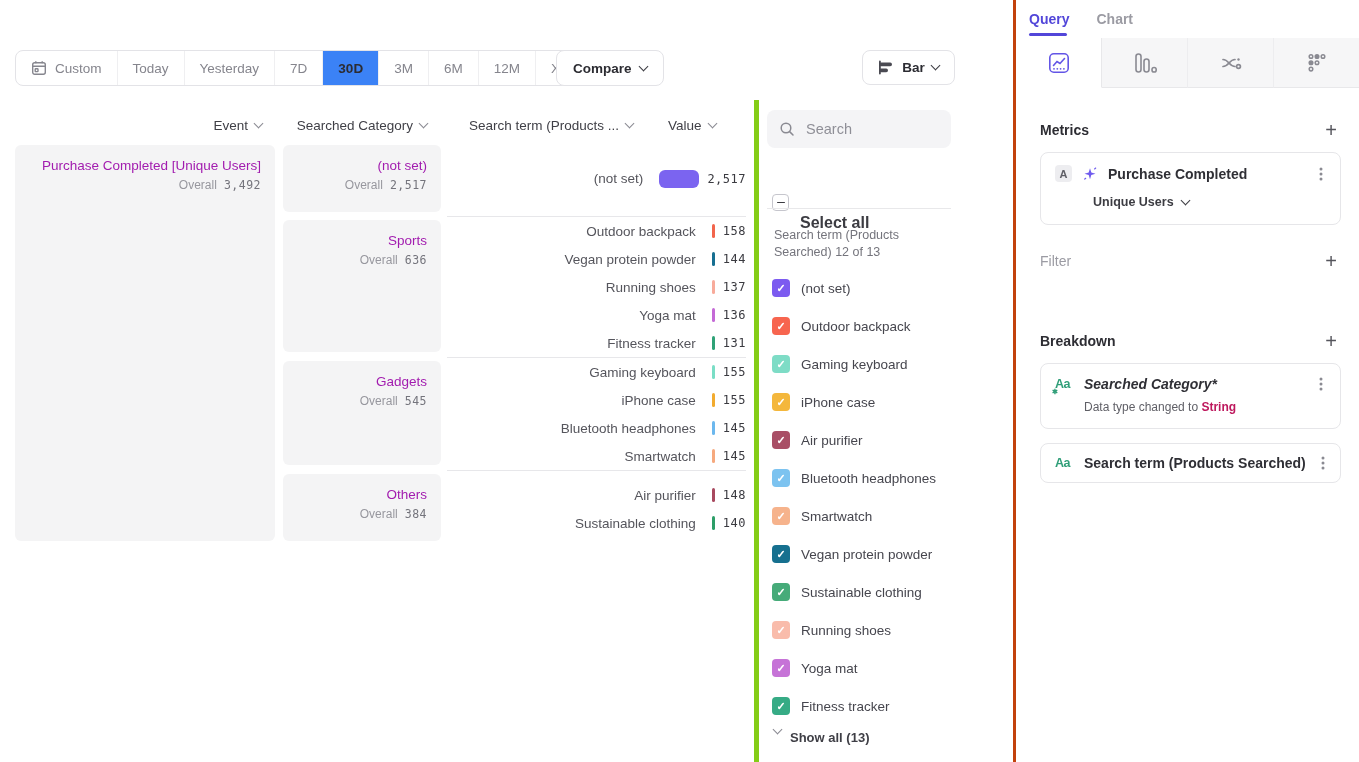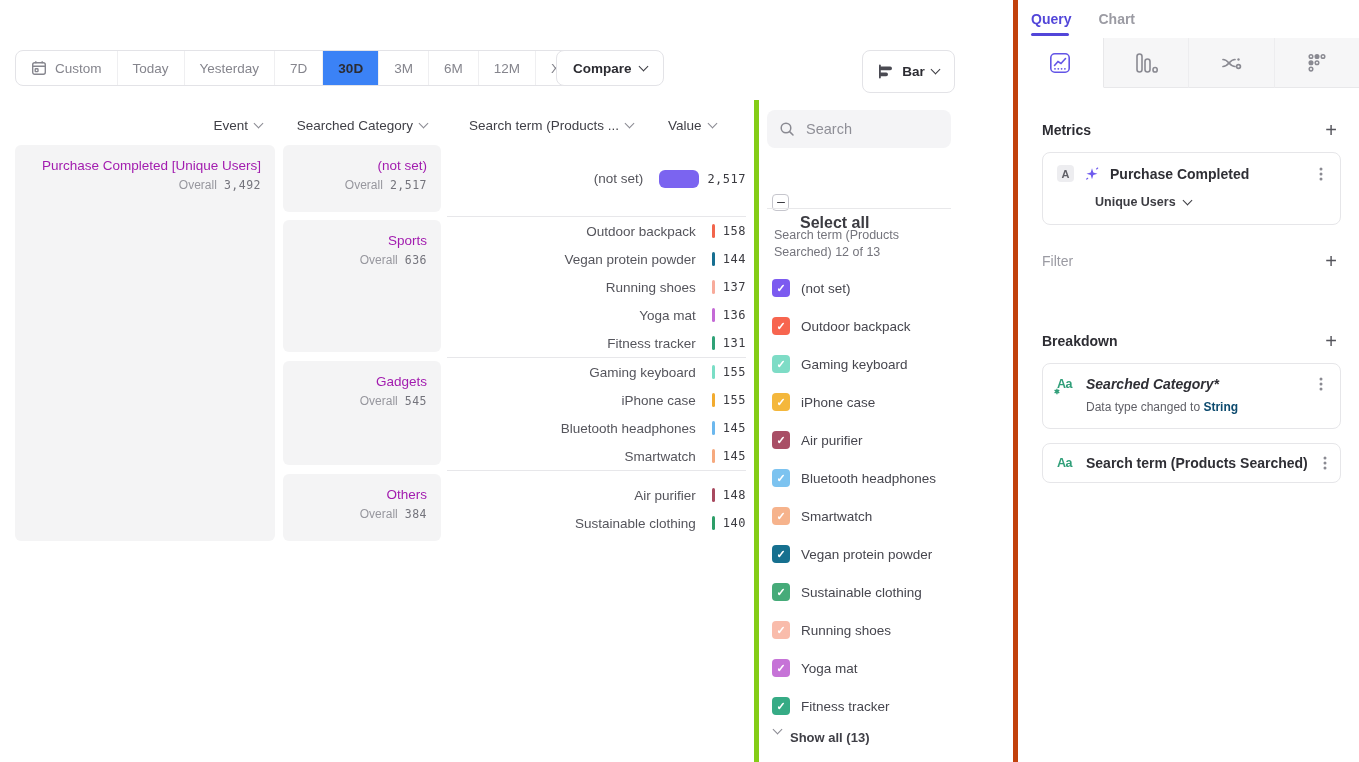--- a/index.html
+++ b/index.html
@@ -23,21 +23,21 @@
   .date-range{position:absolute;left:15px;top:50px;height:36px;display:flex;align-items:stretch;
         border:1px solid #e3e3e7;border-radius:8px;overflow:hidden;background:#fff;box-sizing:border-box;}
   .seg{display:flex;align-items:center;gap:8px;padding:0 15px;font-size:13.5px;color:#85858d;
         border-left:1px solid #efeff1;cursor:pointer;white-space:nowrap;}
   .seg:first-child{border-left:none;}
   .seg.active{background:#3b82f6;color:#2c2c32;font-weight:700;align-items:center;}
   .btn{position:absolute;top:50px;height:36px;display:flex;align-items:center;gap:8px;
         border:1px solid #e3e3e7;border-radius:8px;background:#fff;box-sizing:border-box;
         font-size:13.5px;font-weight:600;color:#2c2c32;cursor:pointer;}
   #compare-btn{left:556px;padding:0 16px;}
-  #chart-type-btn{left:862px;width:93px;height:43px;justify-content:center;gap:7px;}
+  #chart-type-btn{left:862px;width:93px;height:35px;justify-content:center;gap:7px;}
 
   
   .col-head{position:absolute;top:112px;height:26px;display:flex;align-items:center;gap:7px;
         font-size:13.5px;color:#3f3f46;cursor:pointer;}
   #head-event{left:15px;width:247px;justify-content:flex-end;}
   #head-category{left:283px;width:144px;justify-content:flex-end;}
   #head-term{left:447px;width:186px;justify-content:flex-end;}
   #head-value{left:668px;width:70px;}
   .cell{position:absolute;background:#f4f4f5;border-radius:6px;text-align:right;
         padding:13px 14px 0 0;box-sizing:border-box;}
@@ -74,21 +74,21 @@
   .legend-list{position:absolute;left:13px;top:169px;}
   .legend-item{height:38px;display:flex;align-items:center;gap:11px;cursor:pointer;}
   .cb{width:18px;height:18px;border-radius:4px;display:flex;align-items:center;justify-content:center;flex:none;}
   .cb::after{content:"✓";color:#fff;font-size:11px;font-weight:700;}
   .legend-label{font-size:13.5px;color:#46464e;white-space:nowrap;}
   .show-all{position:absolute;left:15px;top:630px;display:flex;align-items:flex-start;gap:9px;
         font-size:13px;font-weight:600;color:#3f3f46;cursor:pointer;}
 
   
   .qpanel{position:absolute;left:1013px;top:0;width:346px;height:762px;background:#fff;
-        border-left:5px solid #c2410c;box-sizing:border-box;}
+        border-left:3px solid #c2410c;box-sizing:border-box;}
   .qtabs{height:38px;display:flex;align-items:center;padding-left:13px;gap:27px;position:relative;}
   .qtab{font-size:14px;font-weight:700;cursor:pointer;}
   .qtab.active{color:#5246d9;}
   .qtab.inactive{color:#9b9ba3;font-weight:600;}
   .qtab-underline{position:absolute;left:13px;bottom:2px;width:38px;height:3px;border-radius:2px;background:#5246d9;}
   .report-tabs{display:flex;height:50px;}
   .rtab{flex:1;display:flex;align-items:center;justify-content:center;background:#f6f6f7;
         border-bottom:1px solid #e8e8ea;border-right:1px solid #ededef;cursor:pointer;}
   .rtab:last-child{border-right:none;}
   .rtab.active{background:#fff;border-bottom:1px solid transparent;border-right:1px solid #e8e8ea;}
@@ -105,21 +105,21 @@
   .abadge{width:17px;height:17px;border-radius:4px;background:#ededf0;color:#5f5f66;
         font-size:11px;font-weight:600;display:flex;align-items:center;justify-content:center;flex:none;}
   .card-title{font-size:14px;font-weight:600;color:#2f2f35;white-space:nowrap;}
   .card-title.italic{font-style:italic;}
   .measure-row{margin:13px 0 2px 38px;display:flex;align-items:center;gap:8px;
         font-size:12.5px;font-weight:700;color:#3c3c42;cursor:pointer;}
   .aa{position:relative;width:19px;flex:none;font-size:12.5px;font-weight:700;color:#2f9e78;letter-spacing:-.5px;}
   .aa::before{content:"Aa";}
   .aa.star::after{content:"✱";position:absolute;left:-3px;bottom:-5px;font-size:7px;color:#2f9e78;}
   .card-note{margin:8px 0 1px 29px;font-size:12px;color:#5f5f66;}
-  .card-note b{color:#0c4a6e;font-weight:700;}
+  .card-note b{color:#be185d;font-weight:700;}
   .bd2{margin-top:14px;padding-top:11px;padding-bottom:11px;}
 </style>
 </head>
 <body>
 
 <div class="date-range" id="date-range">
     <div class="seg">
   <span style="display:flex;">
     <svg width="16" height="16" viewBox="0 0 16 16" fill="none" stroke="#86868e" stroke-width="1.4">
       <rect x="1.7" y="2.7" width="12.6" height="11.6" rx="2"></rect>

